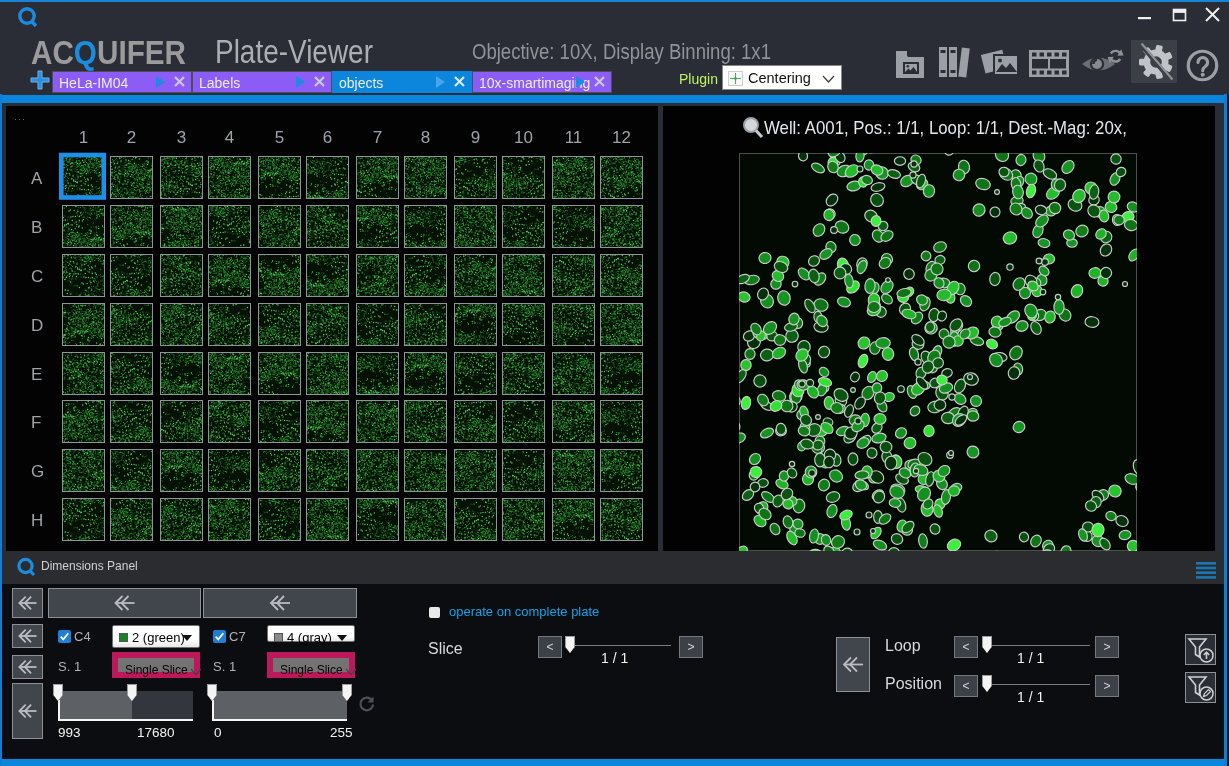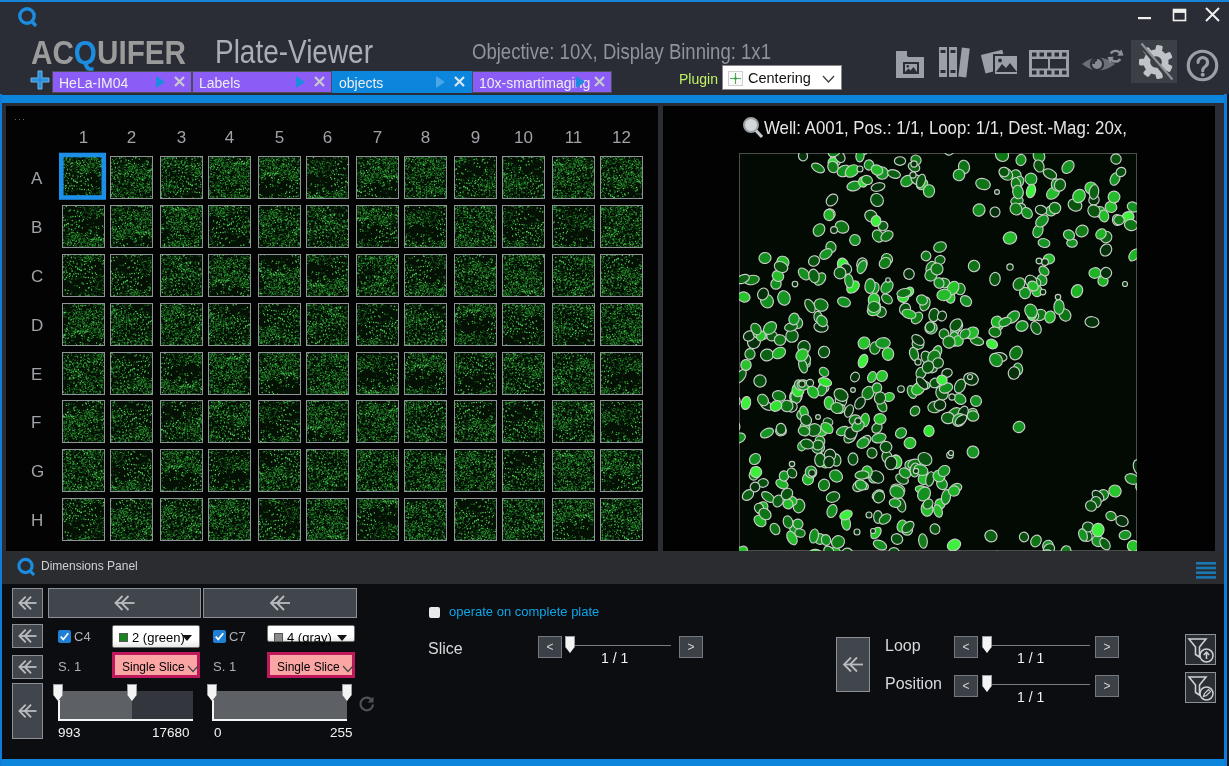--- a/index.html
+++ b/index.html
@@ -42,21 +42,21 @@
 #dims-mono{position:absolute;left:657px;top:9px;font-family:"Liberation Mono",monospace;font-size:11.8px;font-weight:bold;color:#e8e9ea;white-space:nowrap}
 
 .btn{position:absolute;background:#41454c;border:1px solid #8d9096}
 .sq{background:#3c4047;border:1px solid #75787e;color:#d6d7d9;text-align:center}
 
 .cb{position:absolute;width:13px;height:13px;background:#1f7fd4;border-radius:2px}
 .lbl-g{position:absolute;font-size:13px;color:#aeb1b6}
 .lbl-w{position:absolute;font-size:16px;color:#d9dadc}
 
 .combo{position:absolute;background:linear-gradient(#fff 65%,#e8e8e8);border:1px solid #707070;border-radius:2px;font-size:13.5px;color:#000}
-.combo2{position:absolute;background:#fca5a5;border:3px solid #be185d;font-size:13.5px;color:#000}
+.combo2{position:absolute;background:#737373;border:6px solid #be185d;font-size:13.5px;color:#000}
 
 .hd{position:absolute;width:10px;height:17px;background:#f4f4f4;clip-path:polygon(0 0,100% 0,100% 62%,50% 100%,0 62%)}
 .track{position:absolute;height:1px;background:#787c80}
 .vlab{position:absolute;font-size:13.5px;color:#f2f2f3}
 #bottombar{position:absolute;left:0px;top:759px;width:1229px;height:7px;background:#0b86dc}
 #rightedge{position:absolute;left:1224px;top:94px;width:3px;height:672px;background:#0e7cd8}
 #redge2{position:absolute;left:1227px;top:94px;width:2px;height:672px;background:#15171b}
 #leftedge{position:absolute;left:0;top:94px;width:2px;height:672px;background:#0e7cd8}
 svg{display:block}
 .q{}
@@ -1531,21 +1531,21 @@
           <path d="M1 1 L6 6.5 L11 1" fill="none" stroke="#444" stroke-width="1.2"></path>
         </svg>
       </div>
 <div class="abs" style="left:56px;top:140px;width:135px;height:29px;background:#33363c"></div>
       <div class="abs" style="left:56px;top:140px;width:74px;height:29px;background:#5d6166"></div>
       <div class="abs" style="left:56px;top:168px;width:135px;height:2px;background:#f5f5f5"></div>
       <div class="abs" style="left:56px;top:149px;width:2px;height:20px;background:#f5f5f5"></div>
       <div class="hd" style="left:51px;top:133px;border:1px solid #9a9da2"></div>
       <div class="hd" style="left:125px;top:133px;border:1px solid #9a9da2"></div>
       <div class="vlab" style="left:56px;top:174px">993</div>
-      <div class="vlab" style="left:150px;top:174px">17680</div>
+      <div class="vlab" style="left:135px;top:174px">17680</div>
 <div class="abs" style="left:210px;top:140px;width:135px;height:29px;background:#33363c"></div>
       <div class="abs" style="left:210px;top:140px;width:135px;height:29px;background:#5d6166"></div>
       <div class="abs" style="left:210px;top:168px;width:135px;height:2px;background:#f5f5f5"></div>
       <div class="abs" style="left:210px;top:149px;width:2px;height:20px;background:#f5f5f5"></div>
       <div class="hd" style="left:205px;top:133px;border:1px solid #9a9da2"></div>
       <div class="hd" style="left:340px;top:133px;border:1px solid #9a9da2"></div>
       <div class="vlab" style="left:212px;top:174px">0</div>
       <div class="vlab" style="left:328px;top:174px">255</div>
 <svg class="abs" style="left:356px;top:145px" width="17" height="17" viewBox="0 0 17 17">
         <path d="M14 4.5 A6.3 6.3 0 1 0 15 8.5" fill="none" stroke="#4e5157" stroke-width="2.2"></path>

